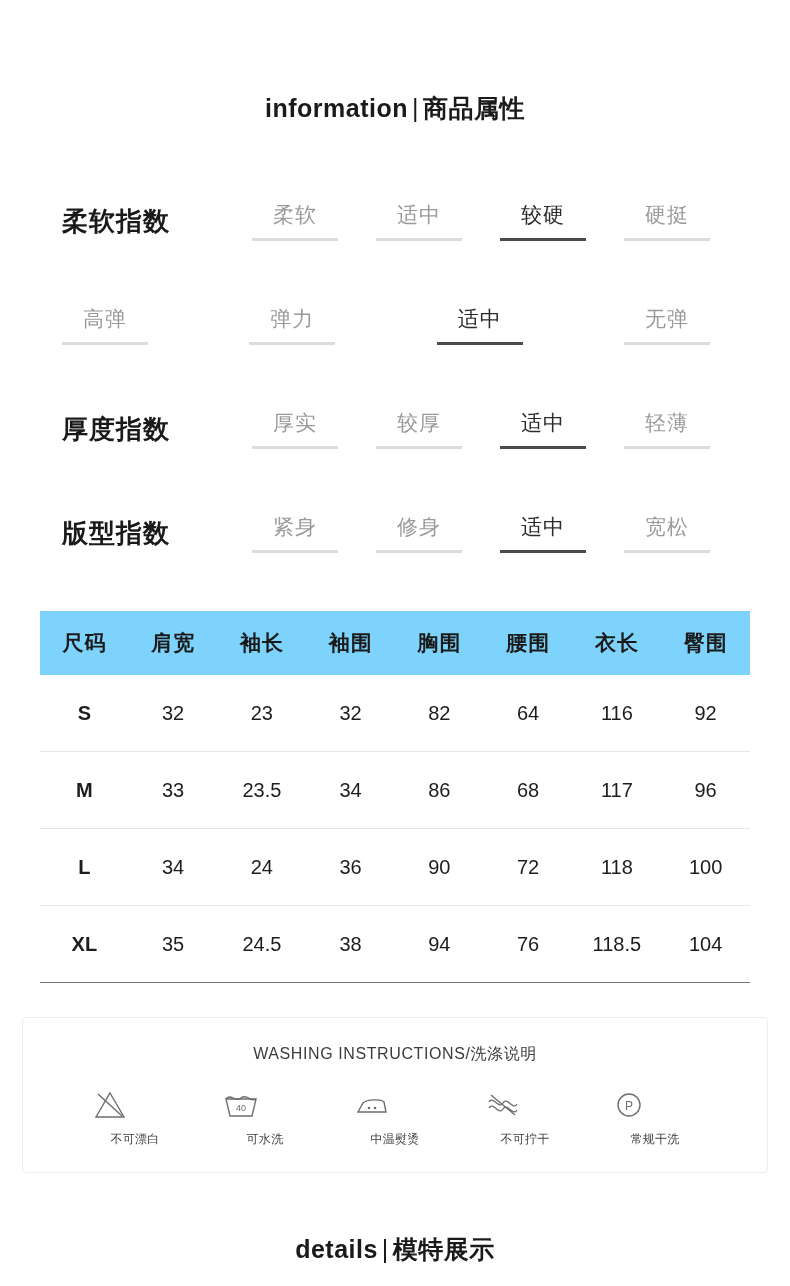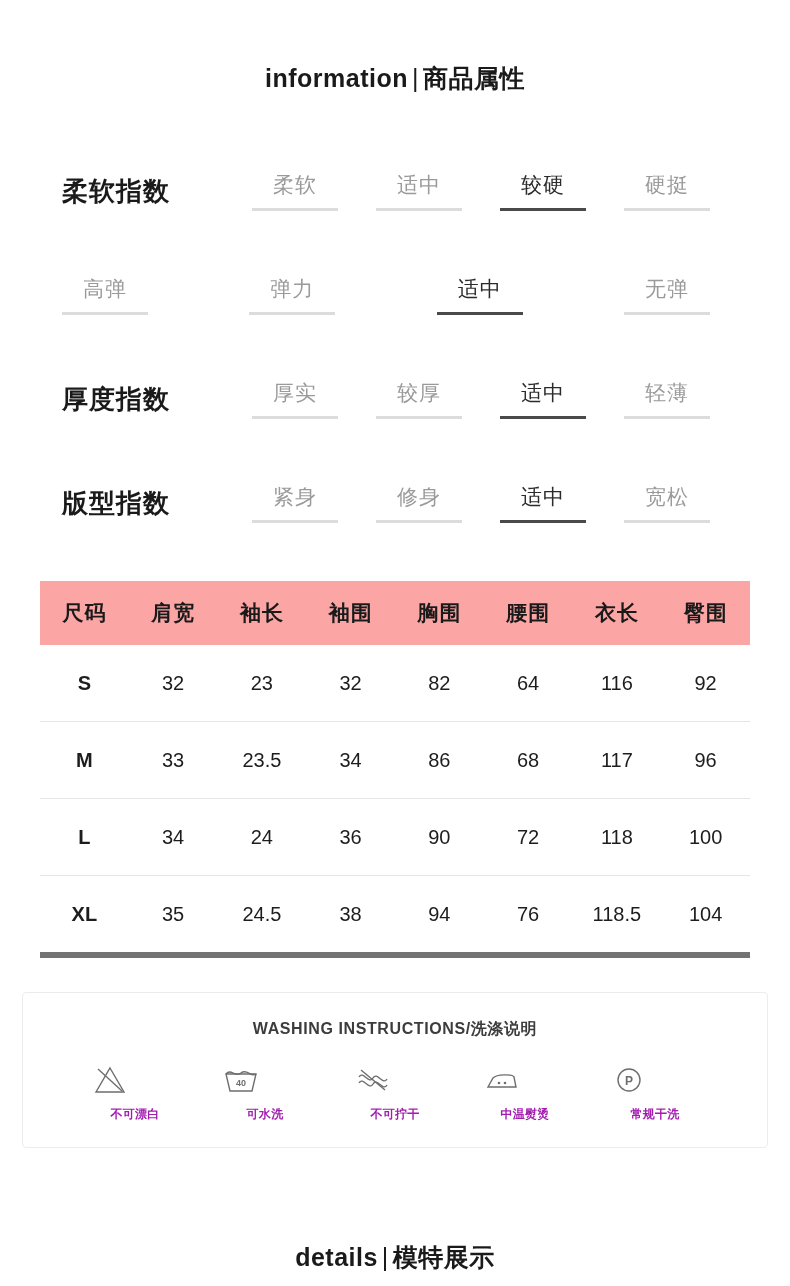--- a/index.html
+++ b/index.html
@@ -21,21 +21,21 @@
     text-align: center;
     font-size: 25px;
     font-weight: 700;
     color: #1a1a1a;
     letter-spacing: 0.5px;
   }
   .section-title .sep {
     font-weight: 400;
     padding: 0 4px;
   }
-  #info-title { padding-top: 62px; }
+  #info-title { padding-top: 92px; }
 
   
   .attrs {
     margin-top: 44px;
     padding: 0 62px 0 62px;
   }
   .attr-row {
     display: flex;
     align-items: center;
     height: 104px;
@@ -76,54 +76,53 @@
   
   .size-table-wrap {
     margin: 26px 40px 0 40px;
   }
   table.size-table {
     width: 100%;
     border-collapse: collapse;
     table-layout: fixed;
   }
   table.size-table thead th {
-    background: #fca5a5;
+    background: #7dd3fc;
     font-size: 21px;
     font-weight: 700;
     color: #1a1a1a;
     height: 62px;
     letter-spacing: 1px;
   }
   table.size-table tbody td {
     height: 74px;
     text-align: center;
     font-size: 20px;
     color: #1d1d1d;
     border-bottom: 1px solid #e6e6e6;
   }
-  table.size-table tbody tr:last-child td { border-bottom: 6px solid #737373; }
+  table.size-table tbody tr:last-child td { border-bottom: 1px solid #737373; }
   table.size-table tbody td.sizecol {
     font-weight: 700;
     font-size: 20px;
   }
   .table-note {
     text-align: center;
     font-size: 13px;
     color: #8d8d8d;
     margin-top: 18px;
     letter-spacing: 0.5px;
   }
 
   
   .wash-box {
     margin: 34px 22px 0 22px;
     border: 1px solid #ececec;
     border-radius: 4px;
     padding: 26px 0 24px 0;
-    font-weight: bold;
   }
   .wash-title {
     text-align: center;
     font-size: 16px;
     color: #3c3c3c;
     letter-spacing: 0.6px;
   }
   .wash-icons {
     margin-top: 20px;
     display: flex;
@@ -137,29 +136,29 @@
   .wash-item .glyph {
     height: 40px;
     display: flex;
     align-items: center;
     justify-content: flex-start;
   }
   .wash-item .cap {
     display: block;
     margin-top: 6px;
     font-size: 12px;
-    color: #a21caf;
+    color: #404040;
     letter-spacing: 0.3px;
   }
 
   
   #details-title {
     position: absolute;
     left: 0; right: 0;
-    bottom: 12px;
+    bottom: 20px;
   }
 </style>
 </head>
 <body>
 
 <div class="section-title" id="info-title">
   <span>information</span><span class="sep">|</span><span>商品属性</span>
 </div>
 
 <div class="attrs">
@@ -332,42 +331,42 @@
           <path d="M3,9 L33,9 L29,26 L7,26 Z" fill="none" stroke="#6e6e6e" stroke-width="1.4"></path>
           <path d="M3,9 C8,3 12,13 18,8 C24,3 28,13 33,9" fill="none" stroke="#6e6e6e" stroke-width="1.4"></path>
           <text x="18" y="21" font-size="9" fill="#6e6e6e" text-anchor="middle" font-family="Liberation Sans, sans-serif">40</text>
         </svg>
       </span>
       <span class="cap">可水洗</span>
     </div>
 
     <div class="wash-item">
       <span class="glyph">
+        <svg width="38" height="30" viewBox="0 0 38 30">
+          <path d="M5,22 L33,22 L31,12 C29,9 14,9 10,13 Z" fill="none" stroke="#6e6e6e" stroke-width="1.4"></path>
+          <circle cx="16" cy="18" r="1.3" fill="#6e6e6e"></circle>
+          <circle cx="22" cy="18" r="1.3" fill="#6e6e6e"></circle>
+        </svg>
+      </span>
+      <span class="cap">中温熨烫</span>
+    </div>
+
+    <div class="wash-item">
+      <span class="glyph">
         <svg width="40" height="30" viewBox="0 0 40 30">
           <path d="M6,12 C10,5 16,20 20,13 C24,6 30,21 34,14" fill="none" stroke="#6e6e6e" stroke-width="1.4"></path>
           <path d="M6,18 C10,11 16,26 20,19 C24,12 30,27 34,20" fill="none" stroke="#6e6e6e" stroke-width="1.4"></path>
           <line x1="8" y1="5" x2="32" y2="25" stroke="#6e6e6e" stroke-width="1.4"></line>
         </svg>
       </span>
       <span class="cap">不可拧干</span>
     </div>
 
     <div class="wash-item">
       <span class="glyph">
-        <svg width="38" height="30" viewBox="0 0 38 30">
-          <path d="M5,22 L33,22 L31,12 C29,9 14,9 10,13 Z" fill="none" stroke="#6e6e6e" stroke-width="1.4"></path>
-          <circle cx="16" cy="18" r="1.3" fill="#6e6e6e"></circle>
-          <circle cx="22" cy="18" r="1.3" fill="#6e6e6e"></circle>
-        </svg>
-      </span>
-      <span class="cap">中温熨烫</span>
-    </div>
-
-    <div class="wash-item">
-      <span class="glyph">
         <svg width="32" height="30" viewBox="0 0 32 30">
           <circle cx="16" cy="15" r="11" fill="none" stroke="#6e6e6e" stroke-width="1.4"></circle>
           <text x="16" y="20" font-size="12" fill="#6e6e6e" text-anchor="middle" font-family="Liberation Sans, sans-serif">P</text>
         </svg>
       </span>
       <span class="cap">常规干洗</span>
     </div>
 
   </div>
 </div>

